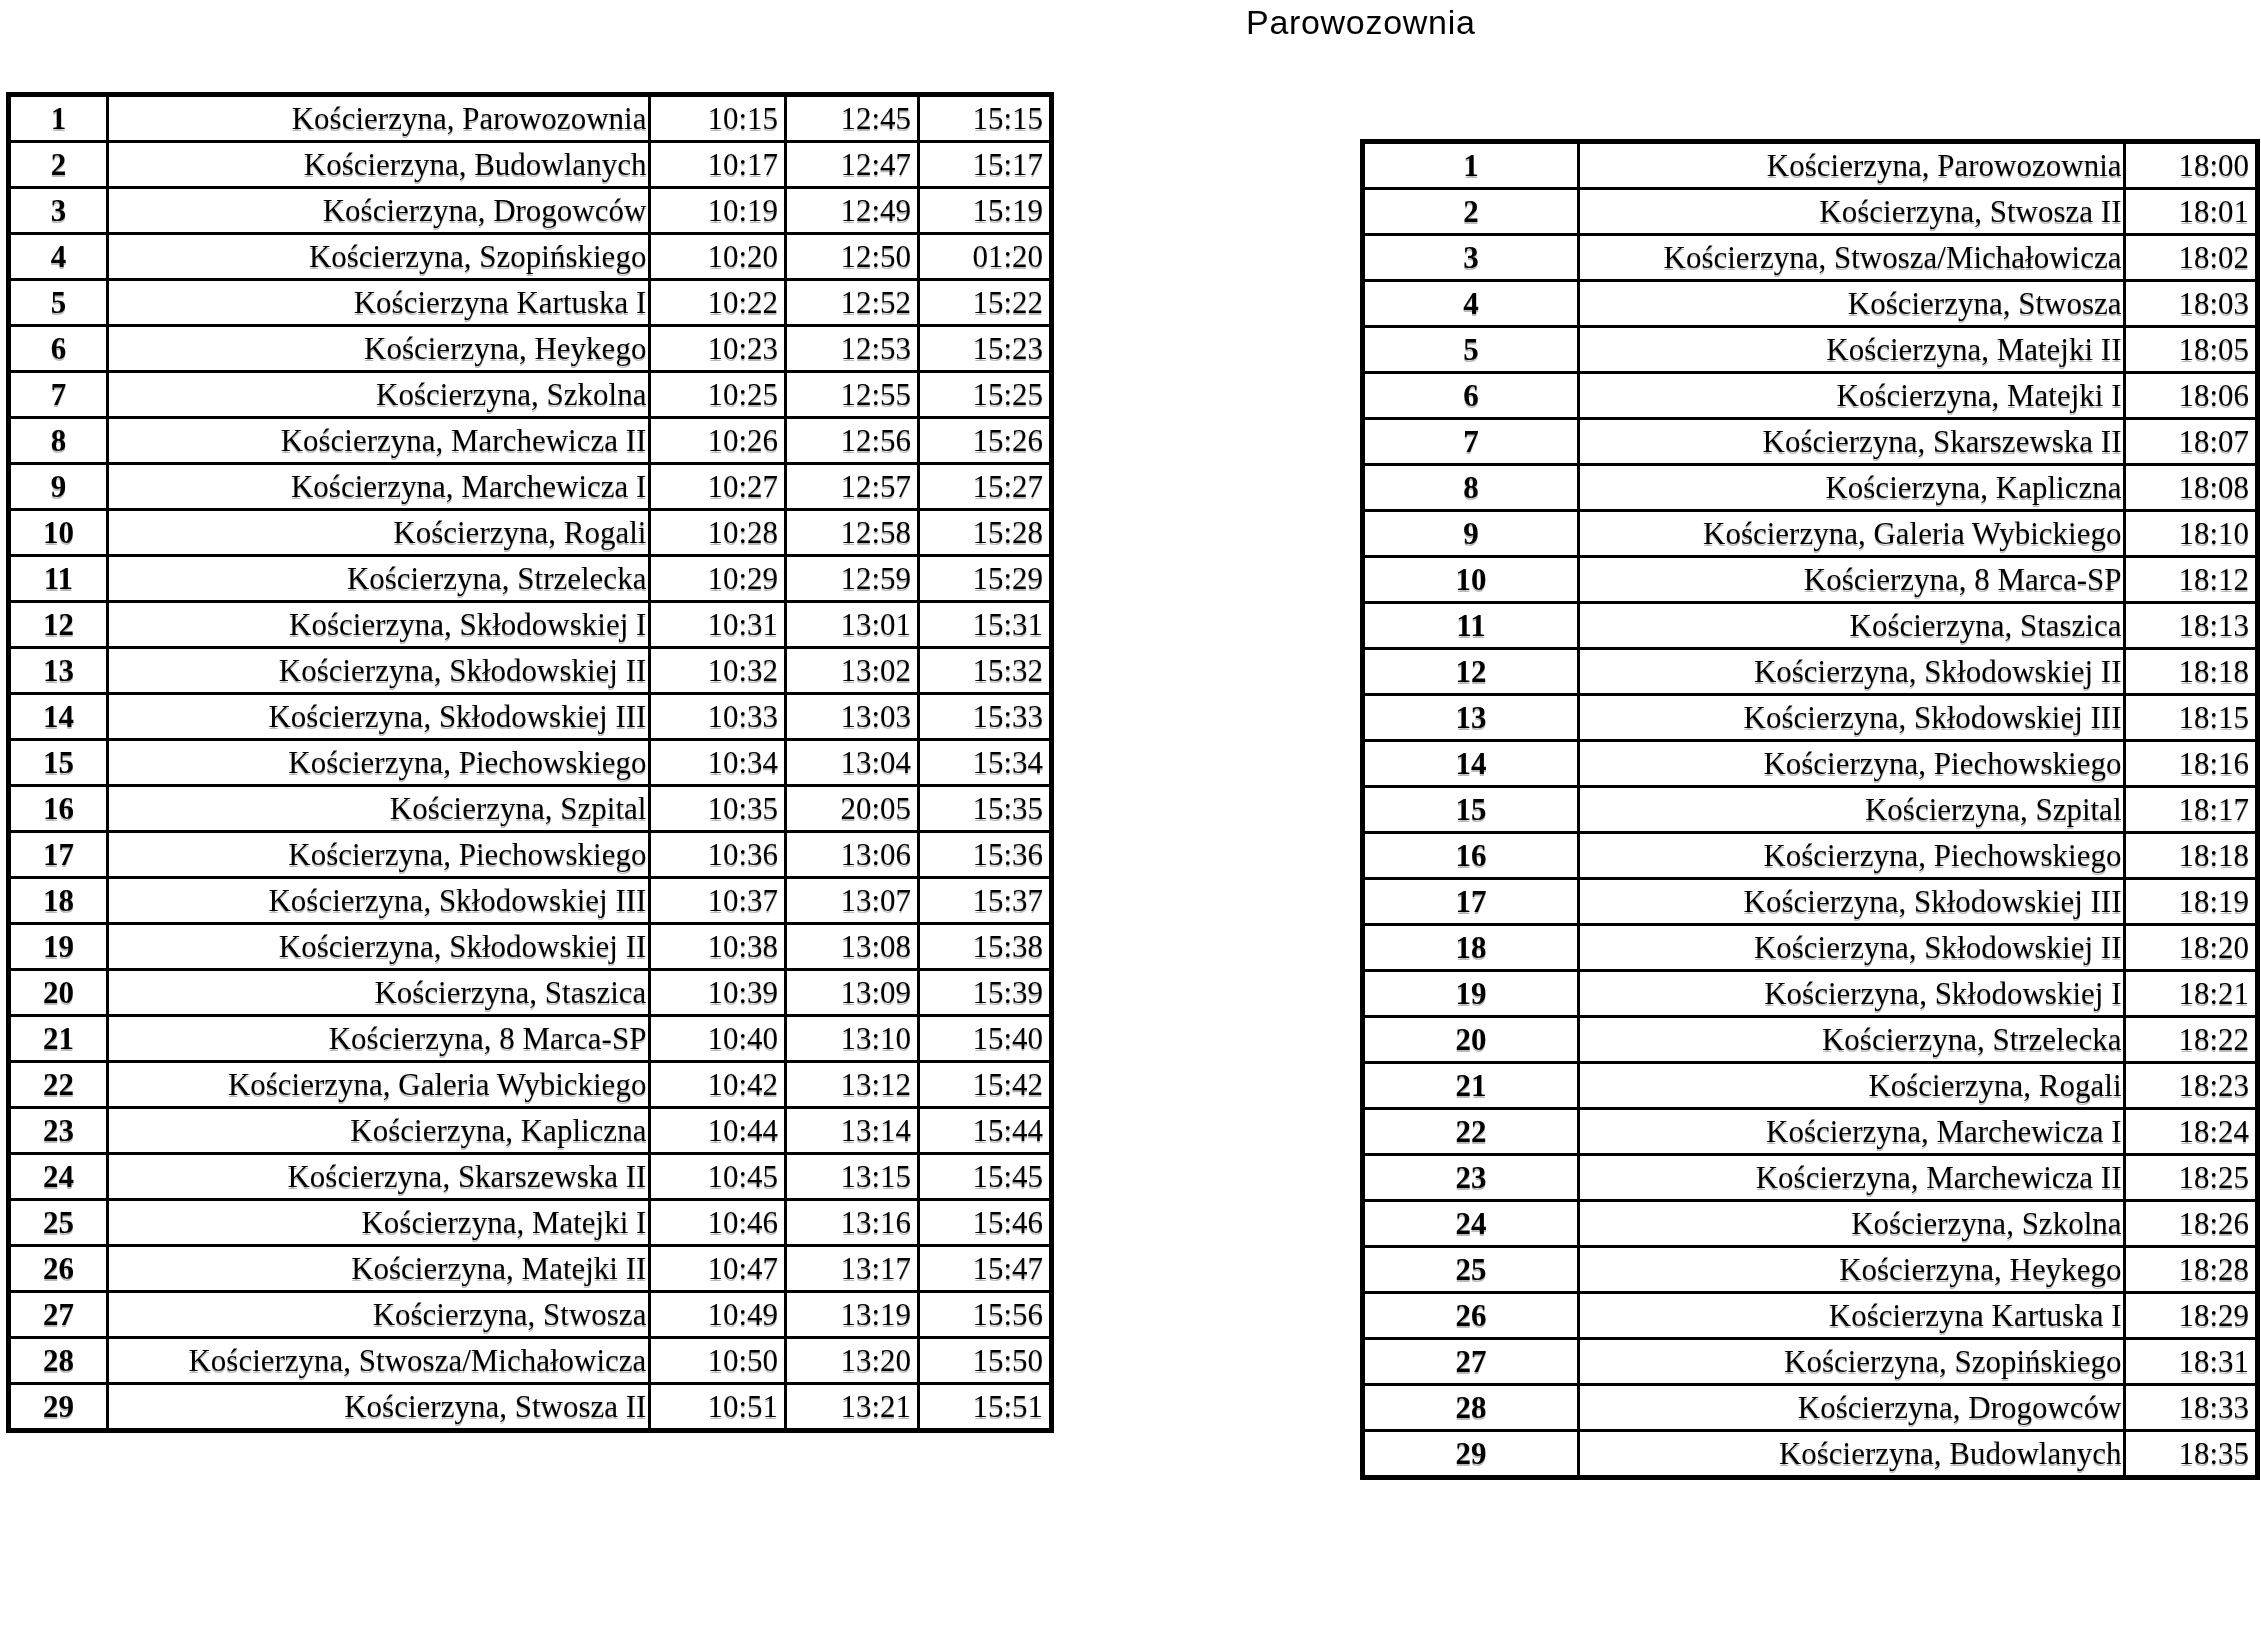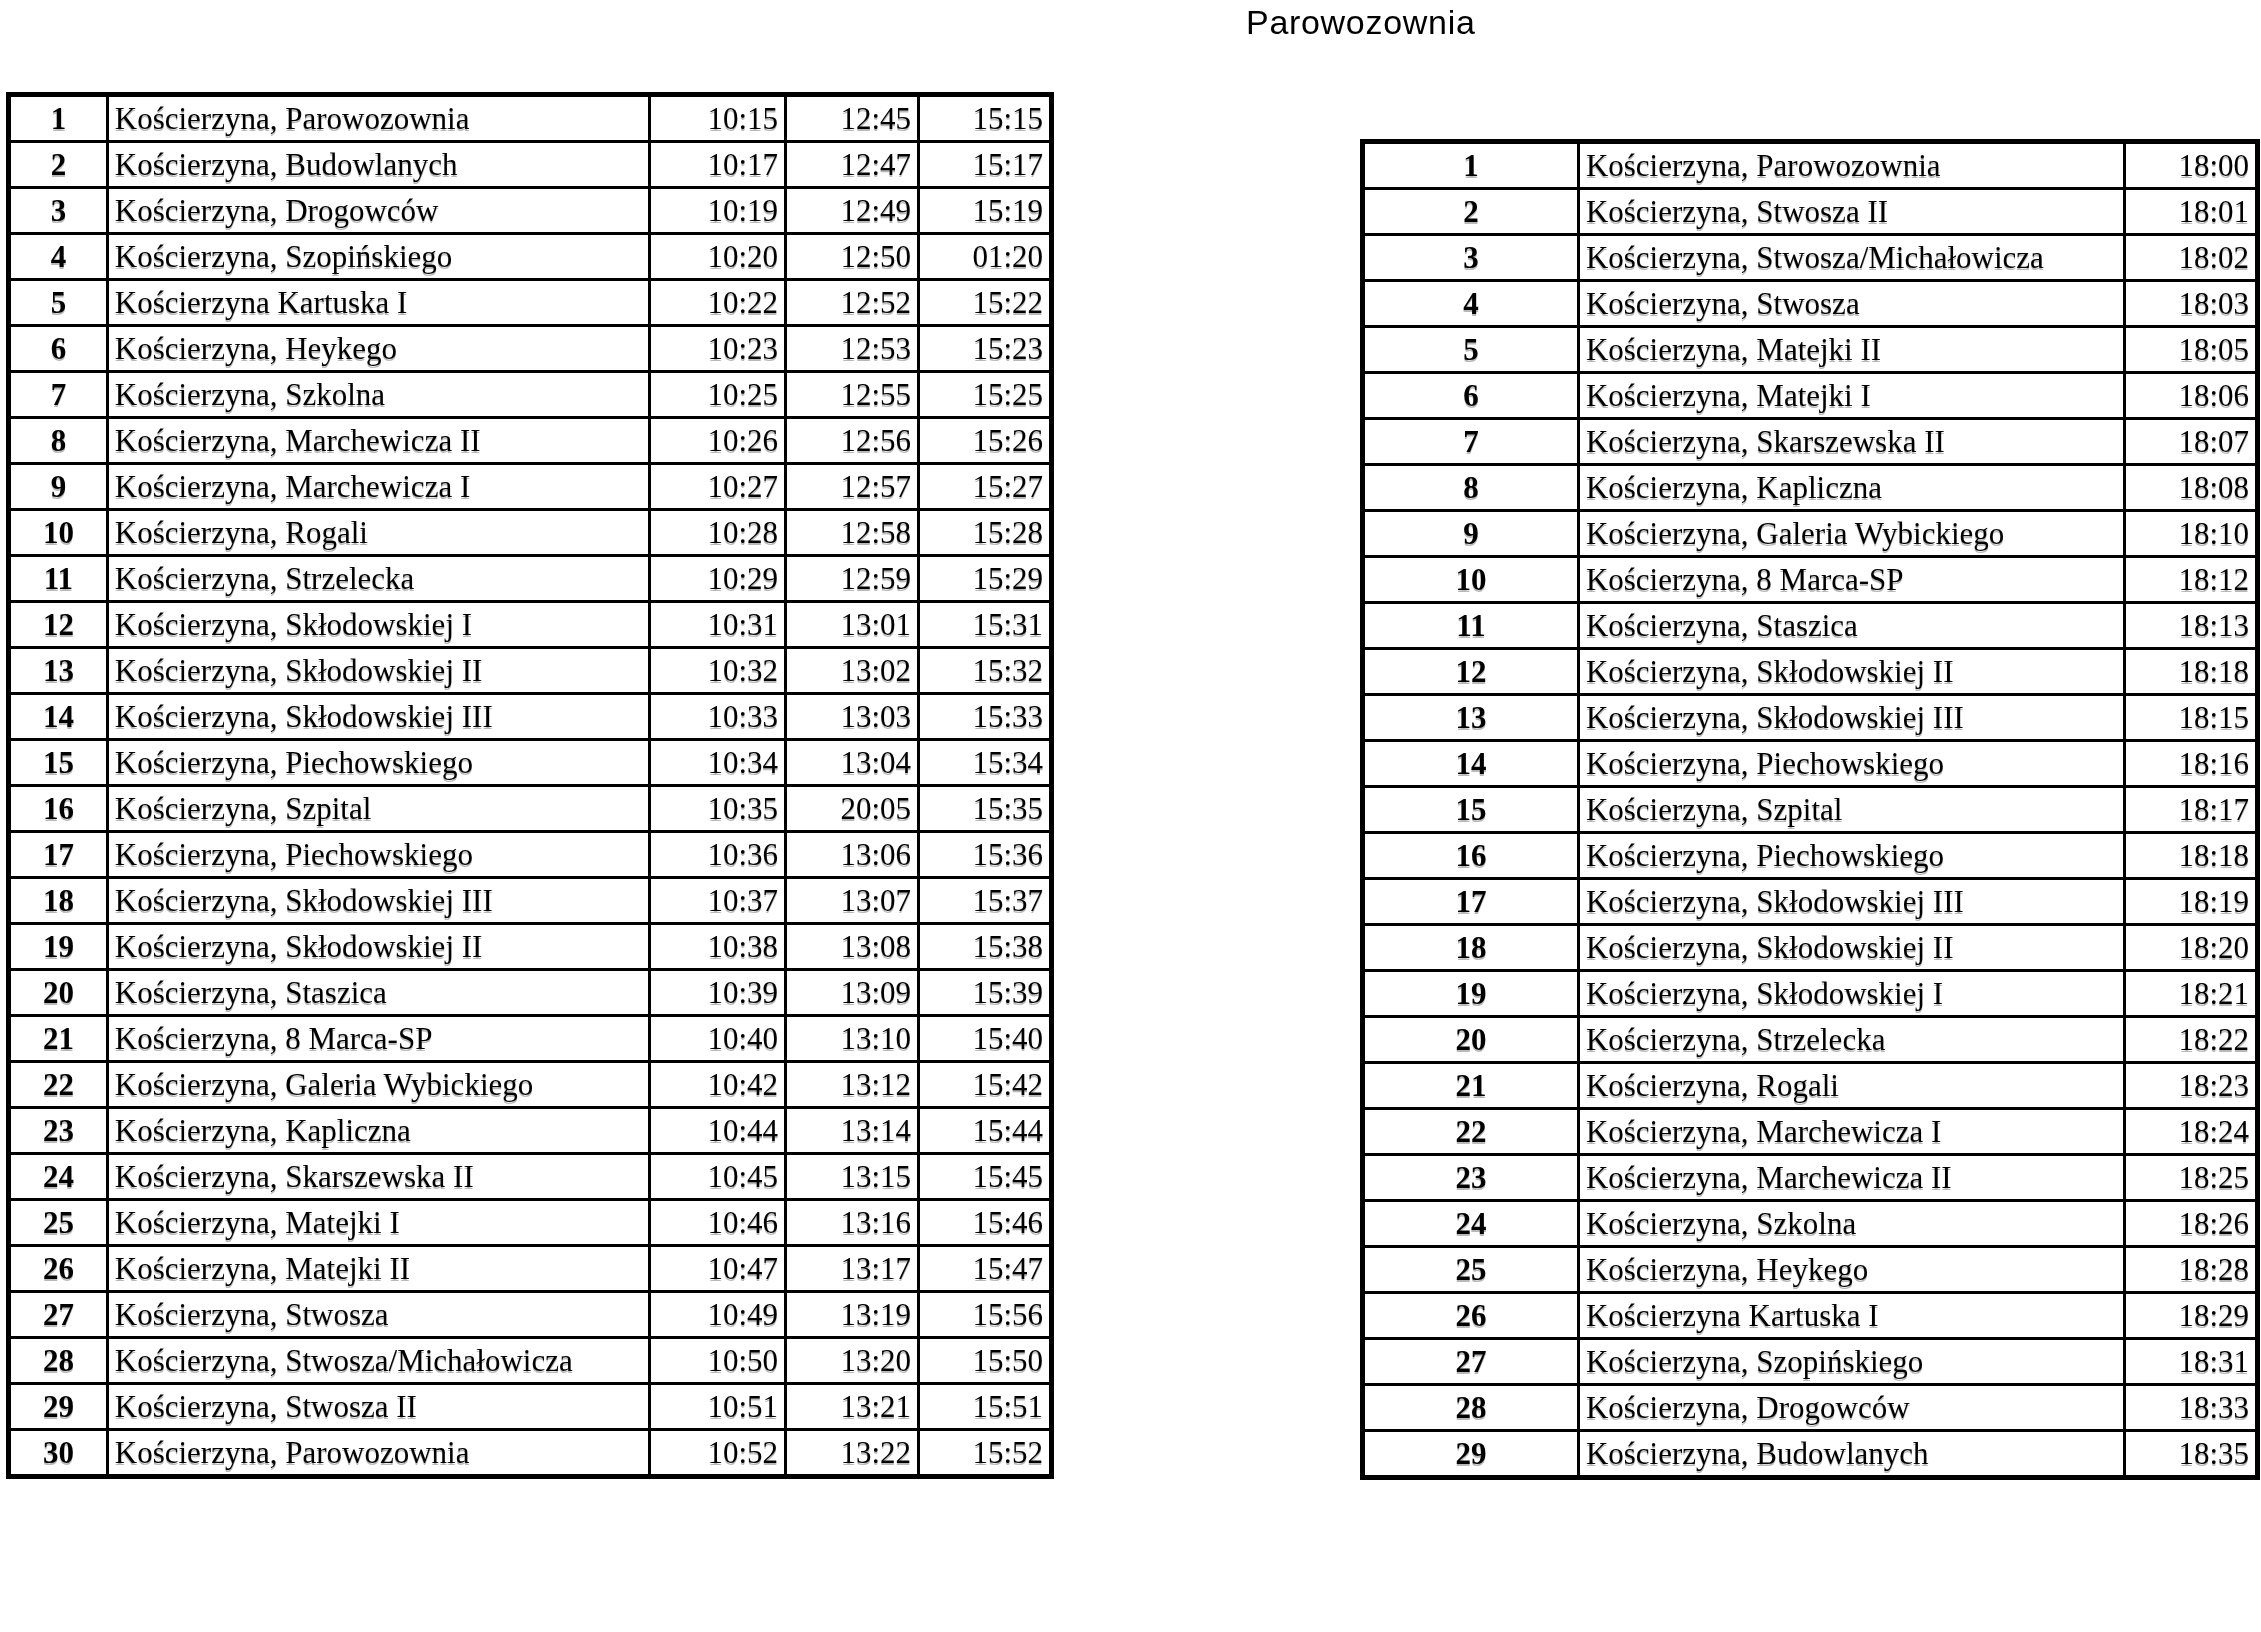--- a/index.html
+++ b/index.html
@@ -43,21 +43,21 @@
     padding: 0;
     overflow: hidden;
     white-space: nowrap;
     text-shadow: 0 1.5px 0 #b9b9b9;
   }
   table.tt td.num {
     font-weight: bold;
     text-align: center;
   }
   table.tt td.stop {
-    text-align: left;
+    text-align: right;
     padding-left: 5.9px;
     padding-right: 1.5px;
   }
   table.tt td.time {
     text-align: right;
     padding-right: 5.9px;
   }
 </style>
 </head>
 <body>
@@ -269,27 +269,20 @@
         <td class="time">13:20</td>
         <td class="time">15:50</td>
       </tr>
       <tr>
         <td class="num">29</td>
         <td class="stop">Kościerzyna, Stwosza II</td>
         <td class="time">10:51</td>
         <td class="time">13:21</td>
         <td class="time">15:51</td>
       </tr>
-      <tr>
-        <td class="num">30</td>
-        <td class="stop">Kościerzyna, Parowozownia</td>
-        <td class="time">10:52</td>
-        <td class="time">13:22</td>
-        <td class="time">15:52</td>
-      </tr>
     </tbody>
 </table>
 
 <table class="tt" id="right-table">
   <colgroup>
     <col style="width:216px">
     <col style="width:546px">
     <col style="width:133px">
   </colgroup>
   <tbody>

